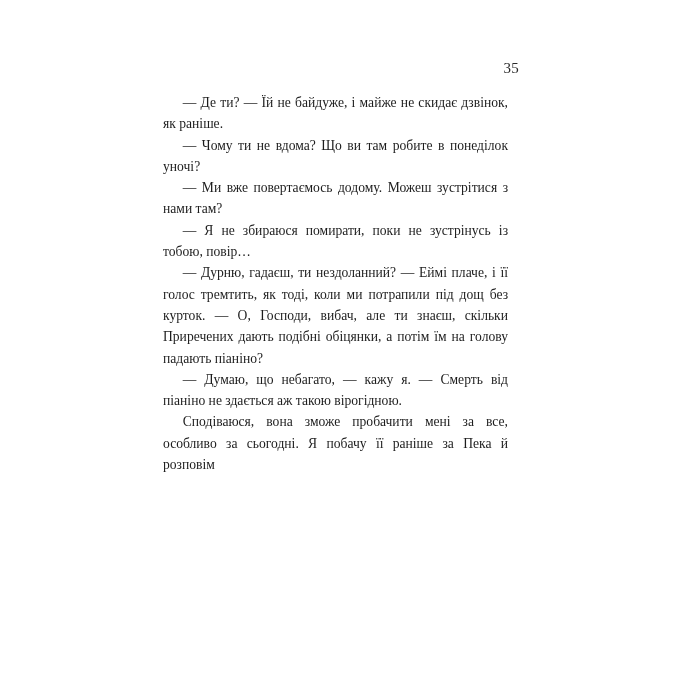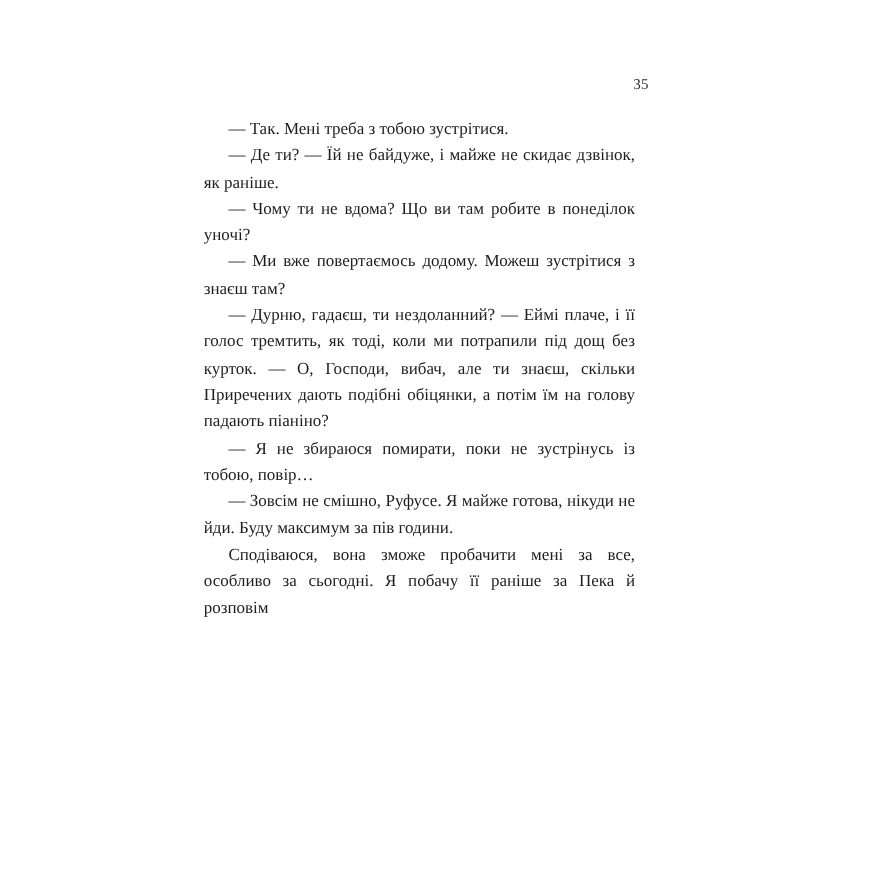--- a/index.html
+++ b/index.html
@@ -19,21 +19,21 @@
     width: 700px;
     height: 700px;
     box-sizing: border-box;
   }
   .folio {
     position: absolute;
     top: 60px;
     left: 0;
     width: 519px;
     text-align: right;
-    font-size: 12px;
+    font-size: 15px;
     color: #2a2a2a;
     letter-spacing: 0.2px;
   }
   .textblock {
     position: absolute;
     top: 92px;
     left: 163px;
     width: 345px;
     text-align: justify;
     text-justify: inter-word;
@@ -48,23 +48,22 @@
   }
 </style>
 </head>
 <body>
 
 <div class="page">
 
   <div class="folio">35</div>
 
   <div class="textblock">
-    <p>— Так. Мені треба з тобою зустрітися.</p>
     <p>— Де ти? — Їй не байдуже, і майже не скидає дзвінок, як раніше.</p>
     <p>— Чому ти не вдома? Що ви там робите в понеділок уночі?</p>
-    <p>— Ми вже повертаємось додому. Можеш зустрітися з знаєш там?</p>
+    <p>— Ми вже повертаємось додому. Можеш зустрітися з нами там?</p>
+    <p>— Я не збираюся помирати, поки не зустрінусь із тобою, повір…</p>
     <p>— Дурню, гадаєш, ти нездоланний? — Еймі плаче, і її голос тремтить, як тоді, коли ми потрапили під дощ без курток. — О, Господи, вибач, але ти знаєш, скільки Приречених дають подібні обіцянки, а потім їм на голову падають піаніно?</p>
-    <p>— Я не збираюся помирати, поки не зустрінусь із тобою, повір…</p>
-    <p>— Зовсім не смішно, Руфусе. Я майже готова, нікуди не йди. Буду максимум за пів години.</p>
+    <p>— Думаю, що небагато, — кажу я. — Смерть від піаніно не здається аж такою вірогідною.</p>
     <p>Сподіваюся, вона зможе пробачити мені за все, особливо за сьогодні. Я побачу її раніше за Пека й розповім</p>
   </div>
 
 </div>
 
 </body></html>

